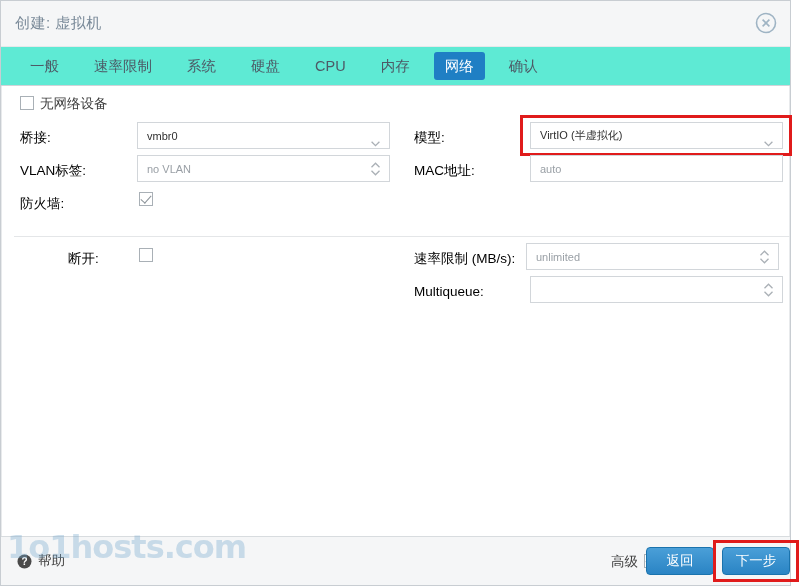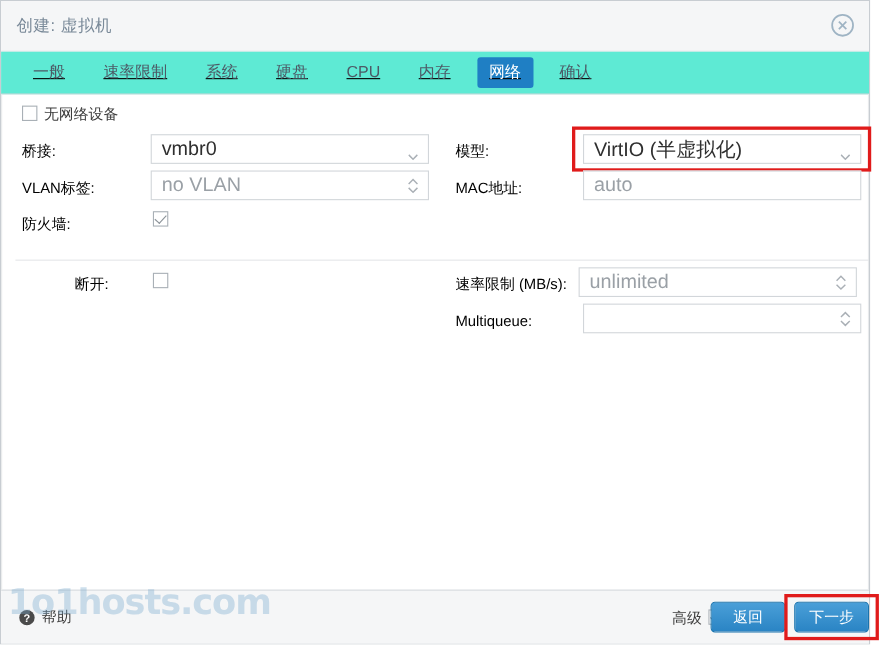--- a/index.html
+++ b/index.html
@@ -10,21 +10,20 @@
     font-family: "Liberation Sans", "DejaVu Sans", sans-serif;
     overflow: hidden;
   }
   #window {
     position: relative;
     width: 791px; height: 586px;
     background: #ffffff;
     border: 1px solid #c8cdd2;
     display: flex;
     flex-direction: column;
-    text-decoration: underline;
   }
 
   
   #titlebar {
     position: relative;
     height: 46px;
     flex: 0 0 46px;
     background: #f5f6f7;
     border-bottom: 1px solid #e6e8ea;
   }
@@ -110,21 +109,21 @@
   .field {
     position: absolute;
     height: 27px;
     border: 1px solid #d2d6da;
     background: #ffffff;
     display: flex;
     align-items: center;
     cursor: text;
   }
   .field .val {
-    font-size: 18px;
+    font-size: 11px;
     color: #2f2f2f;
     padding-left: 9px;
     white-space: nowrap;
     overflow: hidden;
   }
   .field .val.ph { color: #9aa0a6; }
 
   .caret-down {
     position: absolute;
     right: 9px; top: 50%;

